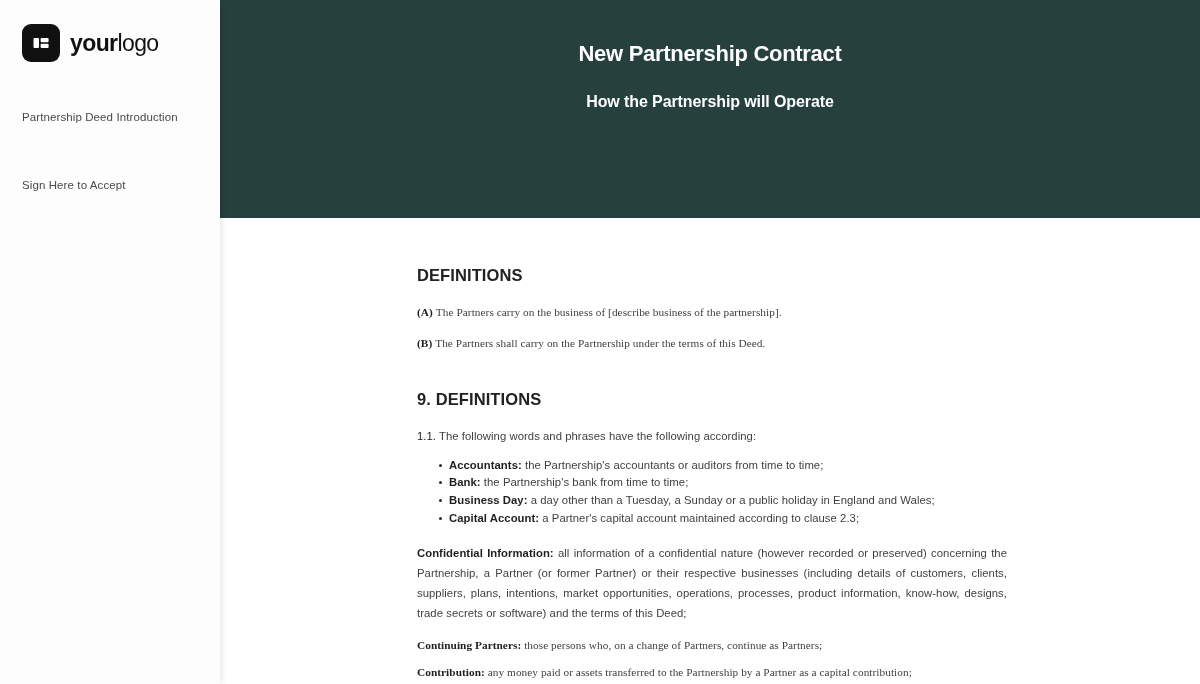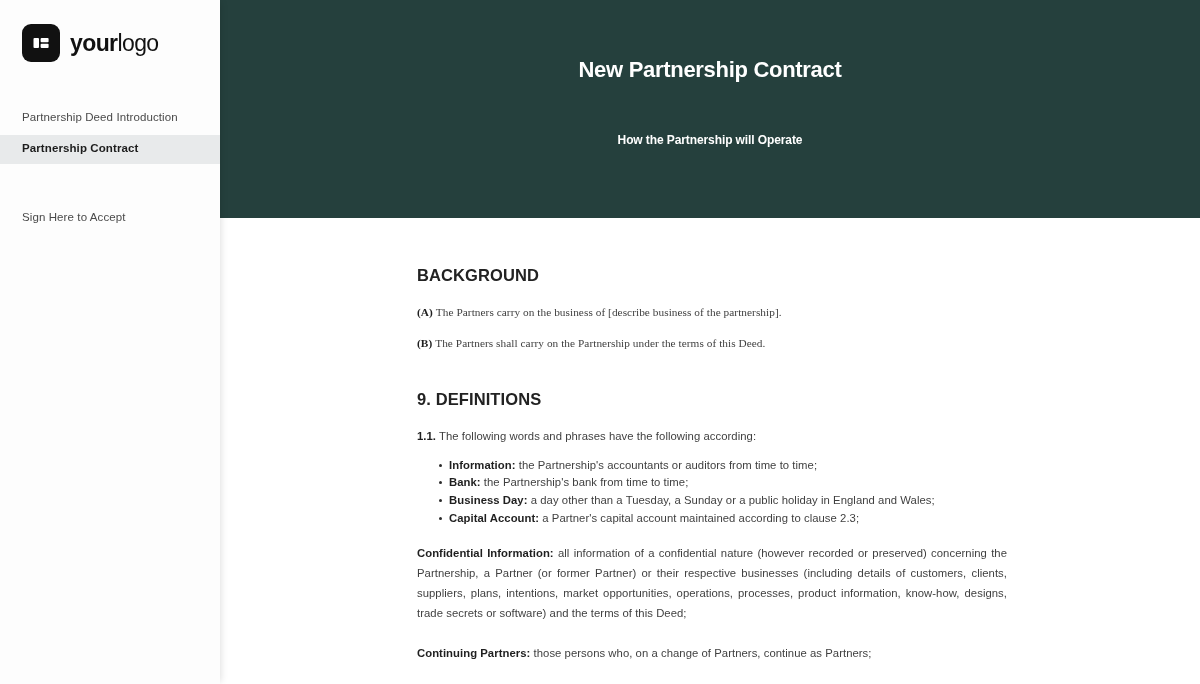--- a/index.html
+++ b/index.html
@@ -96,34 +96,34 @@
     background: #ffffff;
     overflow: hidden;
   }
 
   .doc-header {
     width: 980px;
     height: 218px;
     background: #25403d;
     color: #ffffff;
     text-align: center;
-    padding-top: 56px;
+    padding-top: 40px;
   }
 
   .doc-title {
     font-size: 22px;
     font-weight: 700;
     letter-spacing: -0.3px;
     line-height: 1.3;
     color: #ffffff;
   }
 
   .doc-subtitle {
-    margin-top: 48px;
-    font-size: 12px;
+    margin-top: 23px;
+    font-size: 16px;
     font-weight: 700;
     letter-spacing: -0.1px;
     line-height: 1.3;
     color: #ffffff;
   }
 
   .doc-body {
     padding: 48px 175px 0 197px;
     color: #3b3b3b;
   }
@@ -153,21 +153,21 @@
     margin-right: 3px;
   }
 
   .intro-line {
     font-size: 11.3px;
     line-height: 1.55;
     color: #3f3f3f;
     margin-bottom: 11px;
     letter-spacing: 0.05px;
   }
-  .intro-line .num { font-weight: 700; color: #1f1f1f; text-align: center; }
+  .intro-line .num { font-weight: 400; color: #1f1f1f; text-align: center; }
 
   .def-list {
     list-style: none;
     margin: 0 0 17px 0;
     padding: 0 0 0 22px;
   }
 
   .def-list li {
     position: relative;
     font-size: 11.3px;
@@ -188,28 +188,28 @@
     border-radius: 50%;
   }
 
   .def-list li .term { font-weight: 700; color: #1f1f1f; }
 
   .def-para {
     font-size: 11.3px;
     line-height: 1.75;
     color: #3f3f3f;
     text-align: justify;
-    margin-bottom: 20px;
+    margin-bottom: 12px;
     letter-spacing: 0.05px;
     max-width: 590px;
   }
 
   .def-para .term { font-weight: 700; color: #1f1f1f; }
 
-  .def-para.tight { margin-bottom: 16px; }
+  .def-para.tight { margin-bottom: 8px; font-family: Liberation Serif, serif; }
 </style>
 </head>
 <body>
 
 <div class="app">
 
   <aside class="sidebar">
 
     <div class="brand">
       <span class="brand-mark">
@@ -219,55 +219,54 @@
           <rect x="9.6" y="10.8" width="8" height="4.2" rx="1" fill="#ffffff"></rect>
         </svg>
       </span>
       <span class="brand-text">
         <span class="b-bold">your</span><span class="b-light">logo</span>
       </span>
     </div>
 
     <nav class="nav">
       <div class="nav-item spaced">Partnership Deed Introduction</div>
-      <div class="nav-item active">Partnership Contract</div>
       <div class="nav-item spaced">Sign Here to Accept</div>
     </nav>
 
   </aside>
 
   <main class="main">
 
     <header class="doc-header">
       <h1 class="doc-title">New Partnership Contract</h1>
       <h2 class="doc-subtitle">How the Partnership will Operate</h2>
     </header>
 
     <div class="doc-body">
 
-      <h3 class="sec-heading">BACKGROUND</h3>
+      <h3 class="sec-heading">DEFINITIONS</h3>
 
       <p class="clause">
         <span class="lbl">(A)</span><span>The Partners carry on the business of [describe business of the partnership].</span>
       </p>
 
       <p class="clause">
         <span class="lbl">(B)</span><span>The Partners shall carry on the Partnership under the terms of this Deed.</span>
       </p>
 
       <h3 class="sec-heading second">9. DEFINITIONS</h3>
 
       <p class="intro-line">
         <span class="num">1.1.</span>
         <span>The following words and phrases have the following according:</span>
       </p>
 
       <ul class="def-list">
         <li>
-          <span class="term">Information:</span>
+          <span class="term">Accountants:</span>
           <span>the Partnership's accountants or auditors from time to time;</span>
         </li>
         <li>
           <span class="term">Bank:</span>
           <span>the Partnership's bank from time to time;</span>
         </li>
         <li>
           <span class="term">Business Day:</span>
           <span>a day other than a Tuesday, a Sunday or a public holiday in England and Wales;</span>
         </li>

